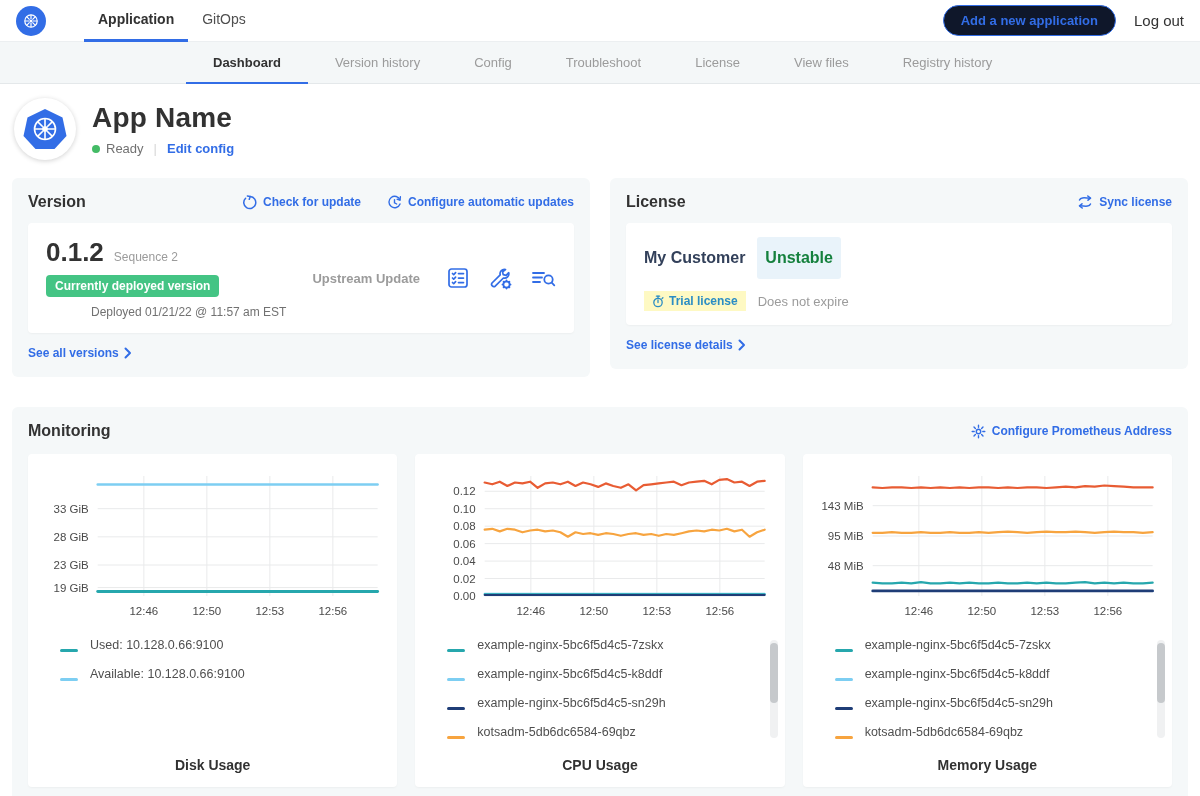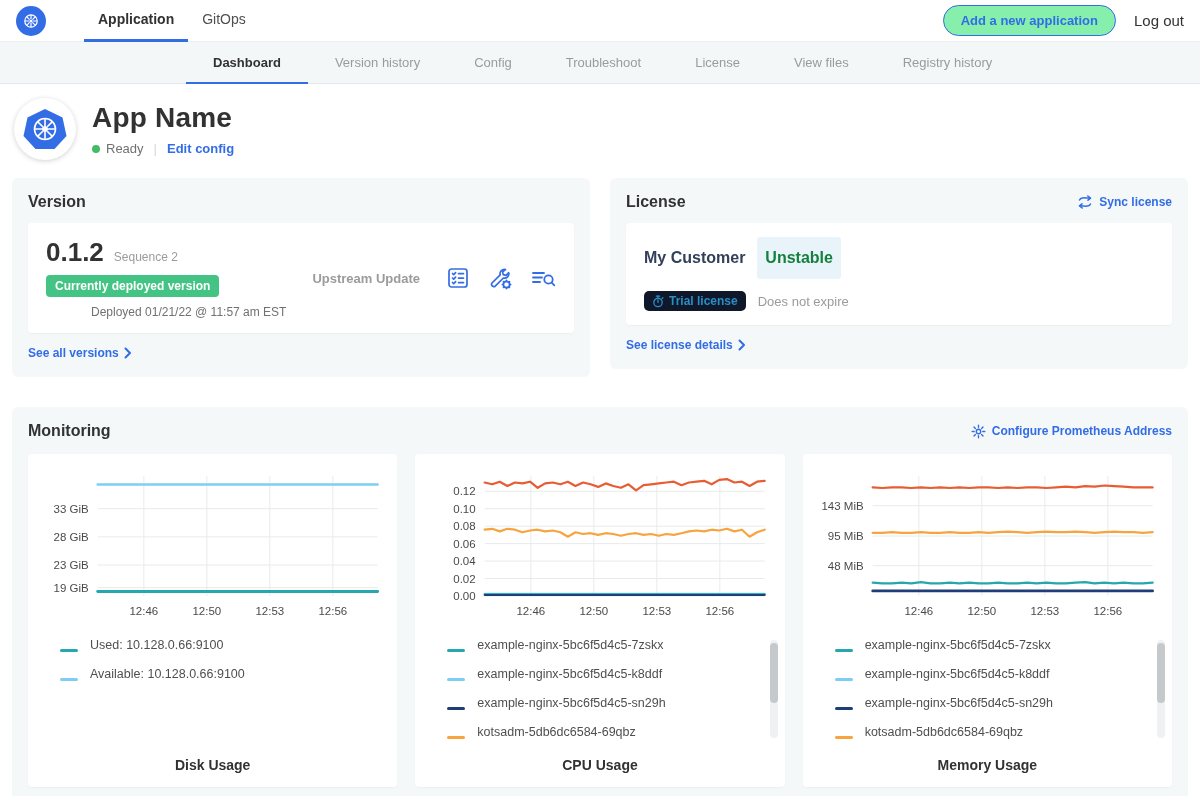--- a/index.html
+++ b/index.html
@@ -4,21 +4,21 @@
 <style>
   * { margin:0; padding:0; box-sizing:border-box; }
   html,body { width:1200px; height:796px; background:#fff; font-family:"Liberation Sans", sans-serif; color:#323232; overflow:hidden; }
 
   
   .topbar { height:42px; display:flex; align-items:center; padding:0 16px; background:#fff; border-bottom:1px solid #eceff1; }
   .k8s-logo-sm { width:30px; height:30px; border-radius:50%; background:#326de6; display:flex; align-items:center; justify-content:center; margin-right:38px; flex:0 0 auto; }
   .topbar-tab { height:42px; display:flex; align-items:center; padding:0 14px; font-size:14px; color:#4f4f4f; cursor:pointer; border-bottom:3px solid transparent; }
   .topbar-tab.active { color:#323232; font-weight:bold; border-bottom-color:#326de6; }
   .topbar-right { margin-left:auto; display:flex; align-items:center; gap:18px; }
-  .add-app-btn { border:1px solid #326de6; color:#326de6; background:#86efac; font-weight:bold; font-size:13px; border-radius:17px; padding:7px 17px; cursor:pointer; font-family:inherit; }
+  .add-app-btn { border:1px solid #326de6; color:#326de6; background:#0f172a; font-weight:bold; font-size:13px; border-radius:17px; padding:7px 17px; cursor:pointer; font-family:inherit; }
   .logout { font-size:15px; color:#323232; cursor:pointer; }
 
   
   .subnav { height:42px; background:#f4f7f8; border-bottom:1px solid #e4e8ea; display:flex; padding-left:186px; }
   .subnav-tab { height:42px; display:flex; align-items:center; padding:0 27px; font-size:13px; color:#9b9b9b; cursor:pointer; border-bottom:2px solid transparent; }
   .subnav-tab.active { color:#323232; font-weight:bold; border-bottom-color:#326de6; }
 
   
   .app-header { display:flex; align-items:flex-start; padding:14px 16px 18px 14px; }
   .app-logo { width:62px; height:62px; border-radius:50%; background:#fff; box-shadow:0 1px 5px rgba(0,0,0,.18); display:flex; align-items:center; justify-content:center; flex:0 0 auto; }
@@ -49,21 +49,21 @@
   .deployed-badge { display:inline-block; background:#44c484; color:#fff; font-size:12px; font-weight:bold; border-radius:4px; padding:4px 9px; margin:7px 0 8px; }
   .deployed-at { font-size:12px; color:#717171;margin-left:45px; }
   .version-source { flex:1; text-align:center; color:#9b9b9b; font-weight:bold; font-size:13px; }
   .version-icons { display:flex; align-items:center; gap:17px; }
   .see-link { display:inline-flex; align-items:center; gap:5px; font-size:12px; margin-top:13px; }
 
   .license-name-row { display:flex; align-items:center; gap:12px; }
   .license-customer { font-size:16px; font-weight:bold; color:#32405a; }
   .channel-badge { background:#e9f3fa; color:#15803d; font-size:16px; font-weight:bold; border-radius:3px; padding:12px 8px; }
   .license-type-row { display:flex; align-items:center; gap:12px; margin-top:12px; }
-  .trial-badge { display:inline-flex; align-items:center; gap:5px; background:#0f172a; color:#2b8dc4; font-size:12px; font-weight:bold; border-radius:5px; padding:3px 8px; }
+  .trial-badge { display:inline-flex; align-items:center; gap:5px; background:#fef9c3; color:#2b8dc4; font-size:12px; font-weight:bold; border-radius:0; padding:3px 8px; }
   .expiry-text { font-size:13px; color:#9b9b9b; }
 
   
   .monitoring { margin:30px 12px 0; background:#f5f8f9; border-radius:6px; padding:15px 16px 16px; }
   .charts-row { display:flex; gap:18px; margin-top:14px; align-items:stretch; }
   .chart-card { flex:1; background:#fff; border-radius:4px; box-shadow:0 1px 2px rgba(0,0,0,.04); padding:12px 10px 14px; display:flex; flex-direction:column; position:relative; }
   .legend { margin:14px 0 0 22px; display:flex; flex-direction:column; gap:15px; }
   .legend-item { display:flex; align-items:flex-end; gap:12px; font-size:12.5px; color:#4f4f4f; }
   .legend-dash { width:18px; height:3px; border-radius:2px; flex:0 0 auto; }
   .chart-title { margin-top:auto; padding-top:18px; text-align:center; font-size:14px; font-weight:bold; }
@@ -122,20 +122,37 @@
       <span class="status-divider">|</span>
       <span class="link" style="font-size:13px">Edit config</span>
     </div>
   </div>
 </div>
 
 <div class="panel-row">
   <div class="panel panel-version">
     <div class="panel-head">
       <div class="panel-title">Version</div>
+      <div class="panel-links">
+        <span class="icon-link link">
+          <svg class="icon" width="15" height="15" viewBox="0 0 15 15" fill="none" stroke="#326de6" stroke-width="1.5" stroke-linecap="round">
+            <path d="M3.6 3.2 A6 6 0 1 0 8.2 1.55"></path>
+              <polyline points="5.4,0.9 8.2,1.55 7.3,4.3" stroke-linejoin="round"></polyline>
+          </svg>
+          <span>Check for update</span>
+        </span>
+        <span class="icon-link link">
+          <svg class="icon" width="15" height="15" viewBox="0 0 15 15" fill="none" stroke="#326de6" stroke-width="1.4" stroke-linecap="round">
+            <path d="M13 9 A5.7 5.7 0 1 1 13 5"></path>
+              <polyline points="13.4,1.8 13 5 10.2,4.3" stroke-linejoin="round"></polyline>
+              <path d="M7.5 4.6 V7.8 L9.7 9"></path>
+          </svg>
+          <span>Configure automatic updates</span>
+        </span>
+      </div>
     </div>
     <div class="white-card version-card">
       <div class="version-left">
         <div class="version-number-row">
           <span class="version-number">0.1.2</span>
           <span class="version-sequence">Sequence 2</span>
         </div>
         <span class="deployed-badge">Currently deployed version</span>
         <div class="deployed-at">Deployed 01/21/22 @ 11:57 am EST</div>
       </div>

